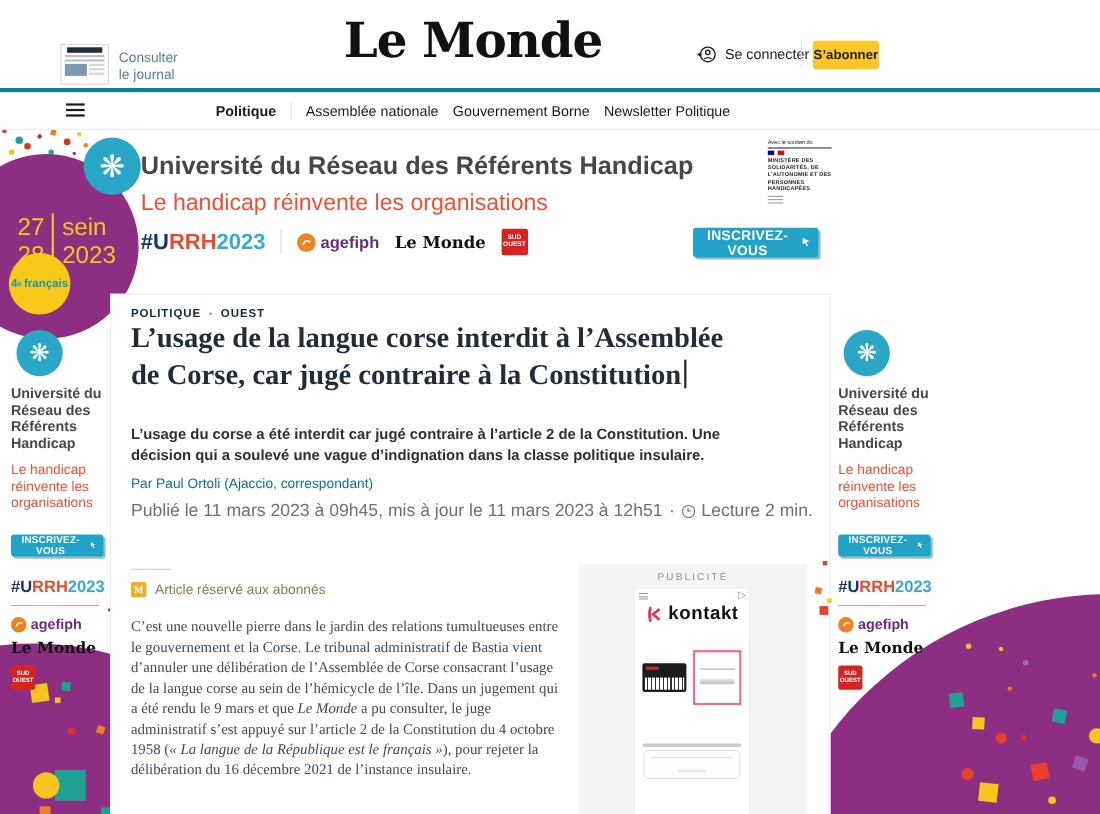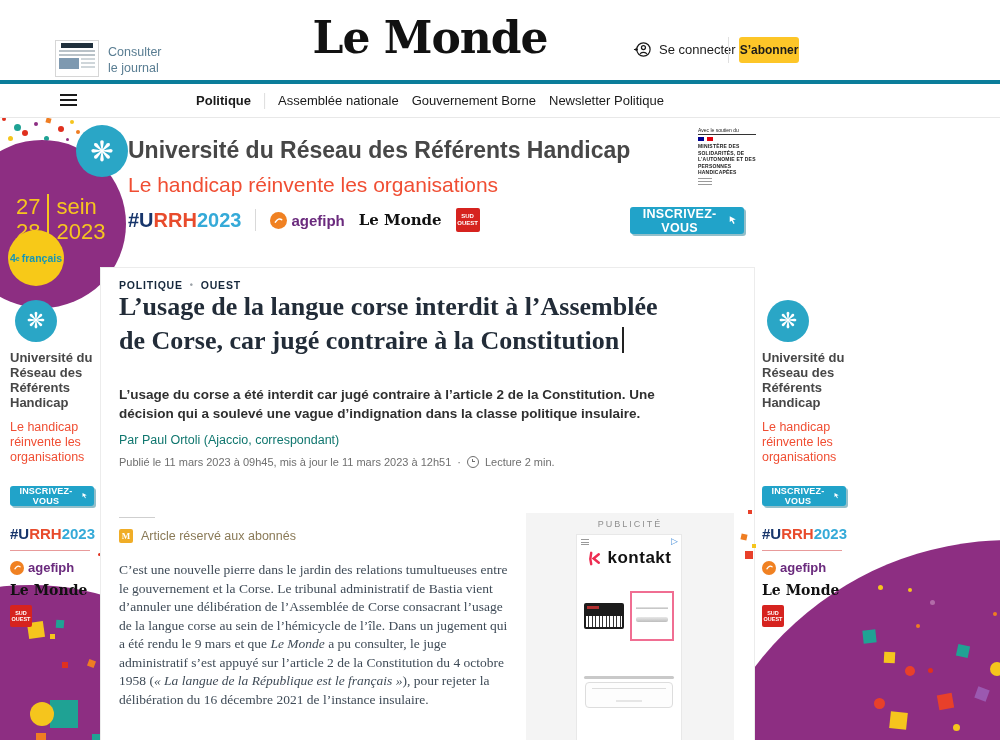--- a/index.html
+++ b/index.html
@@ -89,22 +89,22 @@
   #breadcrumb{position:absolute;left:18px;top:11px;font-size:10.5px;font-weight:bold;
               letter-spacing:.8px;color:#16283c;display:flex;gap:7px;align-items:center;}
   #breadcrumb .dot{color:#9aa0a6;font-size:9px;}
   #art-title{position:absolute;left:18px;top:22px;width:565px;margin:0;
              font-family:"Liberation Serif","DejaVu Serif",serif;font-weight:600;
              font-size:26px;line-height:34px;color:#222c38;}
   .caret{display:inline-block;width:1.5px;height:26px;background:#222;vertical-align:-4px;margin-left:3px;}
   #art-desc{position:absolute;left:18px;top:117px;width:548px;font-size:13.5px;font-weight:bold;
             line-height:19px;color:#2f2f2f;}
   #byline{position:absolute;left:18px;top:165px;font-size:12.5px;color:#0f766e;}
-  #pubdate{position:absolute;left:18px;top:188px;display:flex;align-items:flex-start;gap:6px;
-           font-size:11px;color:#6f6f6f;}
+  #pubdate{position:absolute;left:18px;top:188px;display:flex;align-items:center;gap:6px;
+           font-size:16px;color:#6f6f6f;}
   .clock{width:10px;height:10px;border:1.3px solid #6f6f6f;border-radius:50%;position:relative;display:inline-block;}
   .clock:before{content:'';position:absolute;left:4px;top:1.5px;width:1.2px;height:3.5px;background:#6f6f6f;}
   .clock:after{content:'';position:absolute;left:4px;top:4.2px;width:3px;height:1.2px;background:#6f6f6f;}
   #actions{position:absolute;left:16px;top:212px;display:flex;align-items:center;gap:16px;}
   #save-pill{display:flex;align-items:center;gap:7px;border:1px solid #c2c2c2;border-radius:15px;
              padding:4px 13px;font-size:12.5px;color:#1a1a1a;background:#fff;cursor:pointer;}
   #share-btn{cursor:pointer;display:flex;align-items:center;}
   #mini-div{position:absolute;left:18px;top:249px;width:36px;border-top:1px solid #cfcfcf;}
   #paywall{position:absolute;left:18px;top:261px;display:flex;align-items:center;gap:8px;
            font-size:12.5px;color:#8a7a57;}

